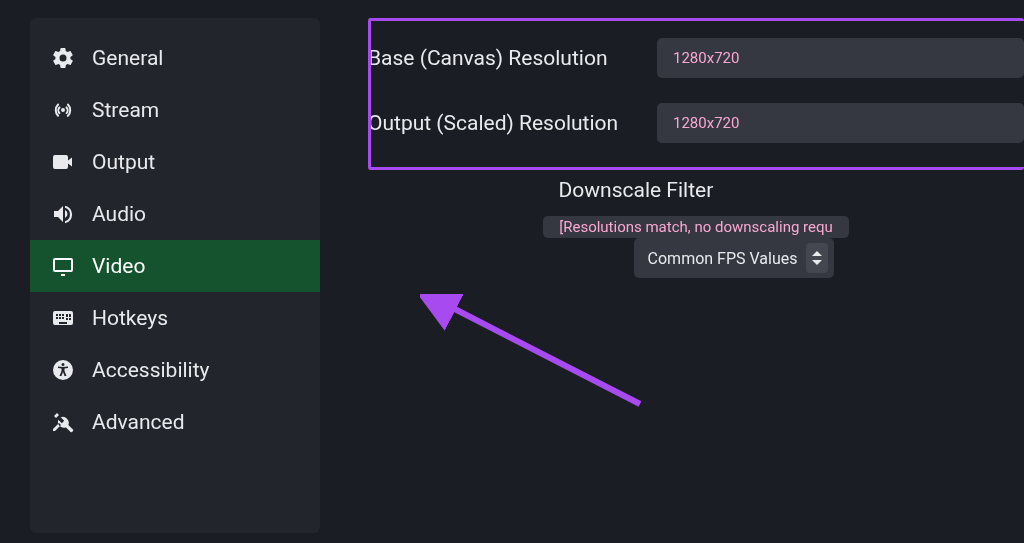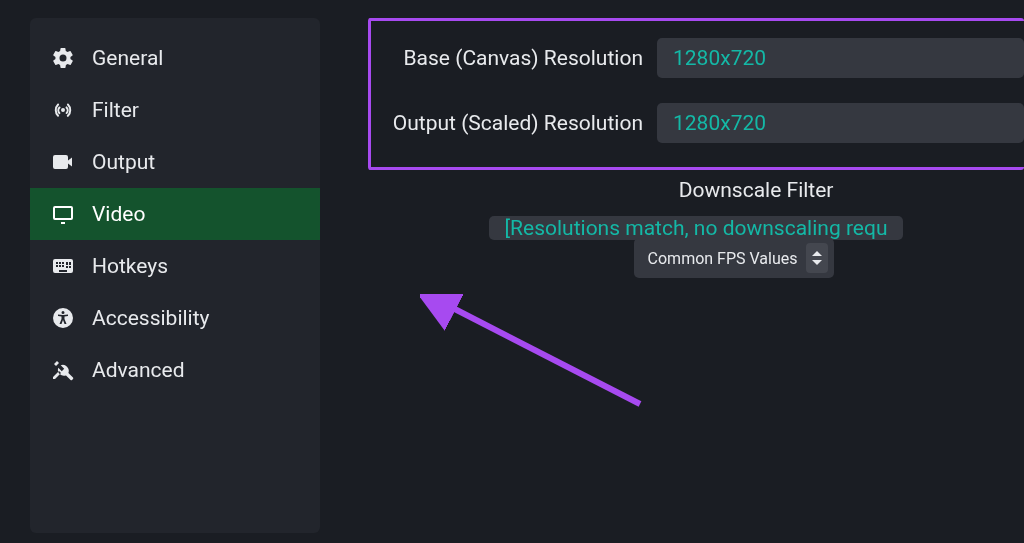--- a/index.html
+++ b/index.html
@@ -71,21 +71,20 @@
   }
   .form-row {
     display: flex;
     align-items: center;
     height: 70px;
     gap: 14px;
   }
   .form-row.tight { height: 60px; flex-direction: column; }
   .form-label {
     width: 275px;
-    text-align: right;
     font-size: 21px;
     color: #e8eaed;
     white-space: nowrap;
   }
   .fps-combo {
     display: flex;
     align-items: center;
     background: #353840;
     border-radius: 5px;
     padding: 0 6px 0 14px;
@@ -103,22 +102,22 @@
     align-items: center;
     justify-content: center;
   }
   .fps-combo .stepper svg { width: 10px; height: 8px; fill: #e8eaed; }
   .form-input, .form-value {
     flex: 1;
     height: 40px;
     background: #353840;
     border-radius: 5px;
     padding: 0 16px;
-    font-size: 21px;
-    color: #14b8a6;
+    font-size: 15px;
+    color: #f9a8d4;
     display: flex;
     align-items: center;
     border: none;
     outline: none;
   }
   .row-gap { height: 20px; }
   .arrow {
     position: absolute;
     top: 276px;
     left: 100px;
@@ -141,32 +140,40 @@
       </span>
       <span>General</span>
     </div>
 
     <div class="sidebar-item">
       <span class="icon">
         <svg viewBox="0 0 24 24">
             <path d="M12 10a2 2 0 1 0 2 2 2 2 0 0 0-2-2Zm-4.2-4.2a1 1 0 0 0-1.4 0 9 9 0 0 0 0 12.7 1 1 0 0 0 1.4-1.4 7 7 0 0 1 0-9.9 1 1 0 0 0 0-1.4Zm8.4 0a1 1 0 0 0 0 1.4 7 7 0 0 1 0 9.9 1 1 0 1 0 1.4 1.4 9 9 0 0 0 0-12.7 1 1 0 0 0-1.4 0ZM9.2 8.8a1 1 0 0 0-1.4 0 5 5 0 0 0 0 7.1 1 1 0 0 0 1.4-1.4 3 3 0 0 1 0-4.2 1 1 0 0 0 0-1.5Zm5.6 0a1 1 0 0 0 0 1.4 3 3 0 0 1 0 4.2 1 1 0 0 0 1.4 1.4 5 5 0 0 0 0-7.1 1 1 0 0 0-1.4 0Z"></path>
           </svg>
       </span>
-      <span>Filter</span>
+      <span>Stream</span>
     </div>
 
     <div class="sidebar-item">
       <span class="icon">
         <svg viewBox="0 0 24 24">
             <path d="M17 10.5V7a2 2 0 0 0-2-2H4a2 2 0 0 0-2 2v10a2 2 0 0 0 2 2h11a2 2 0 0 0 2-2v-3.5l4 3V7.5Z"></path>
           </svg>
       </span>
       <span>Output</span>
     </div>
 
+    <div class="sidebar-item">
+      <span class="icon">
+        <svg viewBox="0 0 24 24">
+            <path d="M3 9v6h4l5 5V4L7 9Zm13.5 3a4.5 4.5 0 0 0-2.5-4v8a4.5 4.5 0 0 0 2.5-4Zm-2.5-8.3v2.1A7 7 0 0 1 14 19.2v2.1a9 9 0 0 0 0-17.6Z"></path>
+          </svg>
+      </span>
+      <span>Audio</span>
+    </div>
 
     <div class="sidebar-item selected">
       <span class="icon">
         <svg viewBox="0 0 24 24">
             <path d="M20 4H4a2 2 0 0 0-2 2v10a2 2 0 0 0 2 2h16a2 2 0 0 0 2-2V6a2 2 0 0 0-2-2Zm0 12H4V6h16Zm-10 4h4v2h-4Z"></path>
           </svg>
       </span>
       <span>Video</span>
     </div>
 

